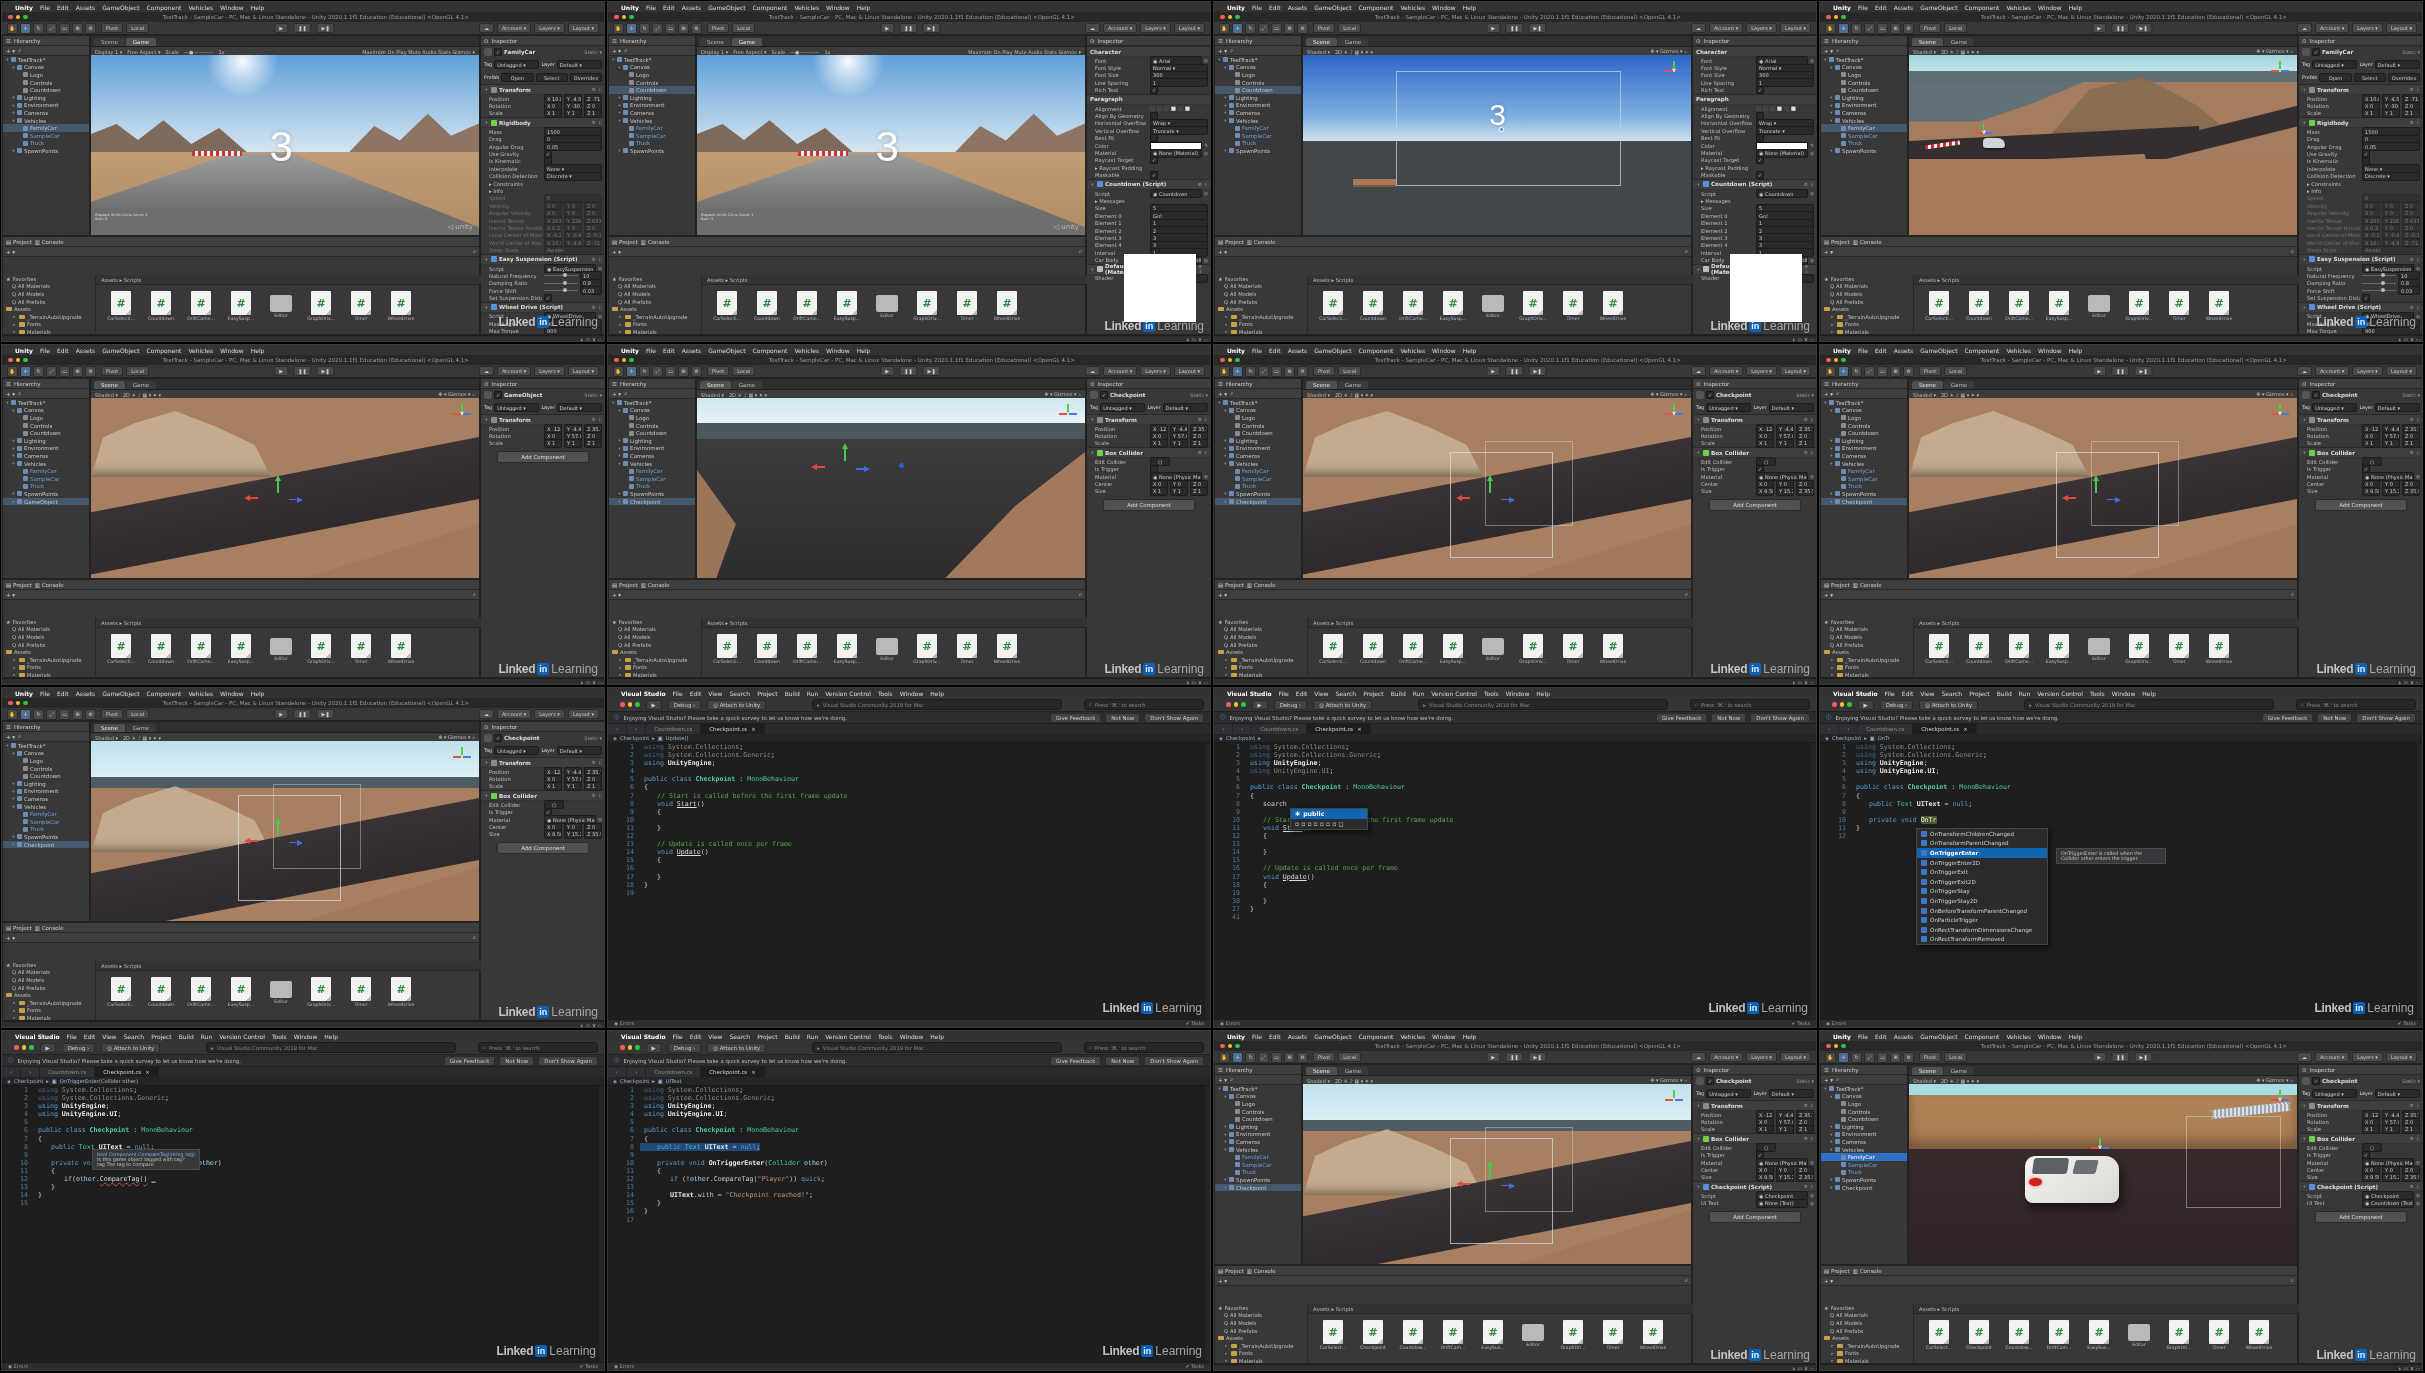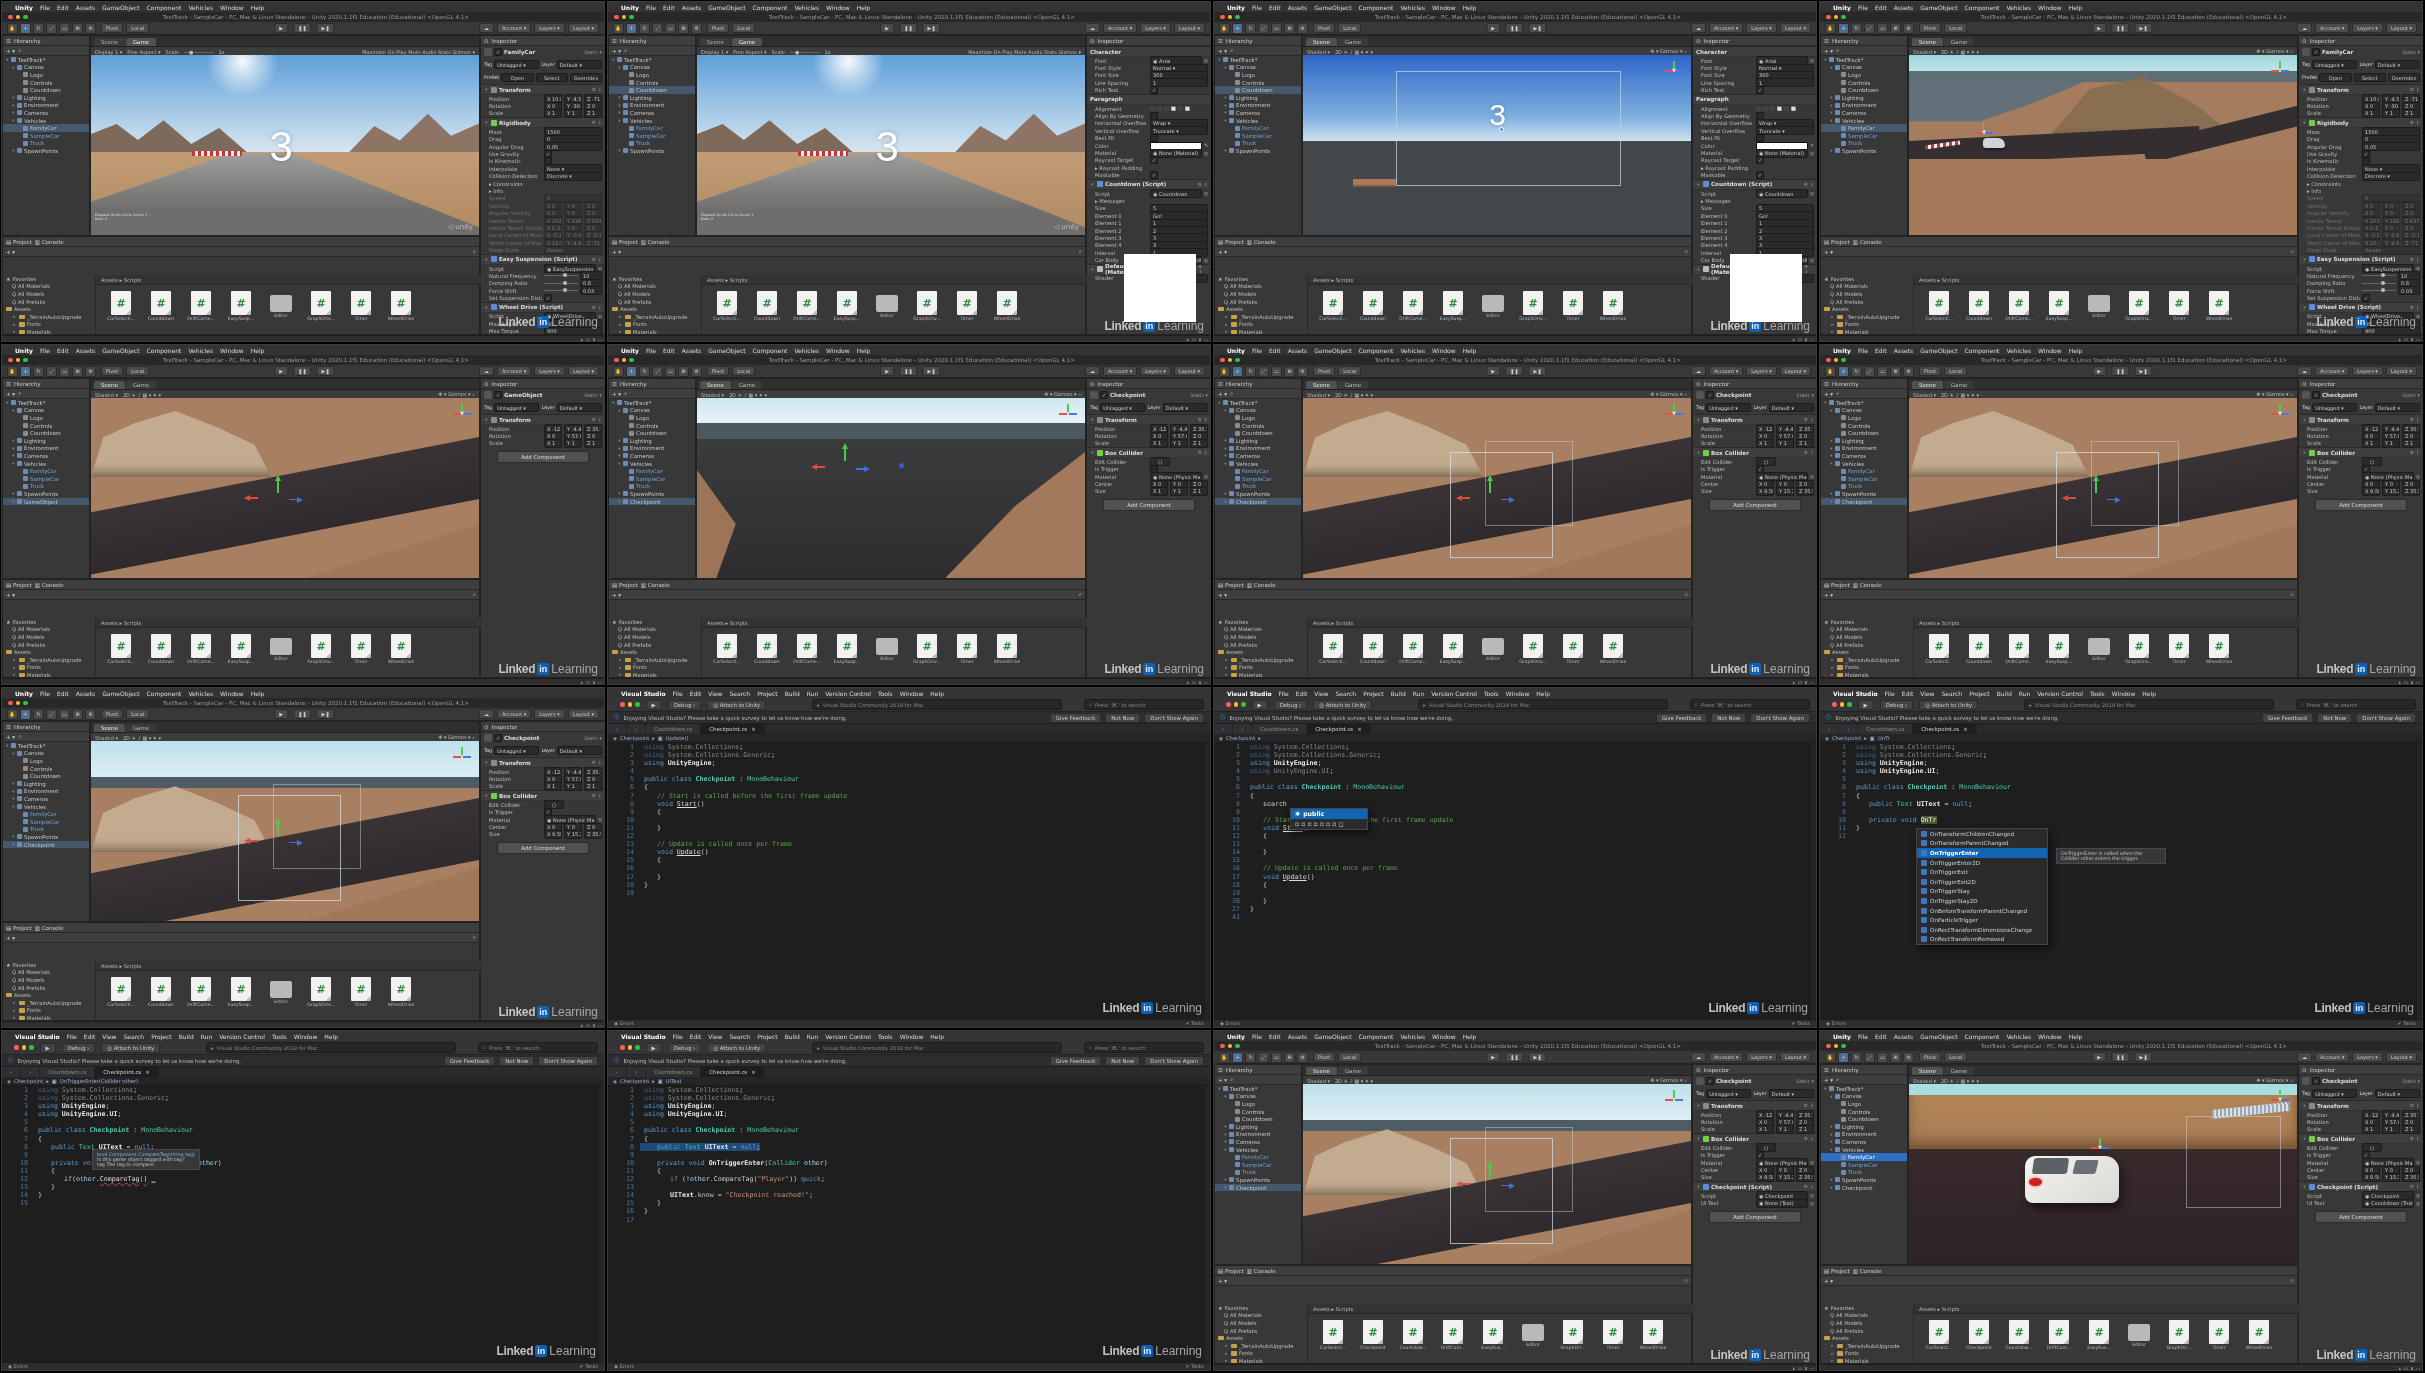--- a/index.html
+++ b/index.html
@@ -4106,21 +4106,21 @@
         <div class="cl"><span class="ln">4</span><span class="code-seg" style="padding-left: 4px;"><span class="k">using </span><span class="b">UnityEngine.UI</span><span class="d">;</span></span></div>
         <div class="cl"><span class="ln">5</span><span class="code-seg" style="padding-left: 4px;"></span></div>
         <div class="cl"><span class="ln">6</span><span class="code-seg" style="padding-left: 4px;"><span class="k">public class </span><span class="tb">Checkpoint</span><span class="d"> : </span><span class="t">MonoBehaviour</span></span></div>
         <div class="cl"><span class="ln">7</span><span class="code-seg" style="padding-left: 4px;"><span class="d">{</span></span></div>
         <div class="cl sel"><span class="ln">8</span><span class="code-seg" style="padding-left: 17px;"><span class="k">public </span><span class="t">Text</span><span class="d"> </span><span class="b">UIText</span><span class="d"> = </span><span class="k">null</span><span class="d">;</span></span></div>
         <div class="cl"><span class="ln">9</span><span class="code-seg" style="padding-left: 17px;"></span></div>
         <div class="cl"><span class="ln">10</span><span class="code-seg" style="padding-left: 17px;"><span class="k">private </span><span class="k">void </span><span class="b">OnTriggerEnter</span><span class="d">(</span><span class="t">Collider</span><span class="d"> </span><span class="p">other</span><span class="d">)</span></span></div>
         <div class="cl"><span class="ln">11</span><span class="code-seg" style="padding-left: 17px;"><span class="d">{</span></span></div>
         <div class="cl"><span class="ln">12</span><span class="code-seg" style="padding-left: 30px;"><span class="k">if </span><span class="d">(!</span><span class="p">other</span><span class="d">.</span><span class="d">CompareTag</span><span class="d">(</span><span class="s">"Player"</span><span class="d">)) </span><span class="k">quick</span><span class="d">;</span></span></div>
         <div class="cl"><span class="ln">13</span><span class="code-seg" style="padding-left: 30px;"></span></div>
-        <div class="cl"><span class="ln">14</span><span class="code-seg" style="padding-left: 30px;"><span class="b">UIText</span><span class="d">.know = </span><span class="s">"Checkpoint reached!"</span><span class="d">;</span></span></div>
+        <div class="cl"><span class="ln">14</span><span class="code-seg" style="padding-left: 30px;"><span class="b">UIText</span><span class="d">.with = </span><span class="s">"Checkpoint reached!"</span><span class="d">;</span></span></div>
         <div class="cl"><span class="ln">15</span><span class="code-seg" style="padding-left: 17px;"><span class="d">}</span></span></div>
         <div class="cl"><span class="ln">16</span><span class="code-seg" style="padding-left: 4px;"><span class="d">}</span></span></div>
         <div class="cl"><span class="ln">17</span><span class="code-seg" style="padding-left: 4px;"></span></div>
         <div class="abs" style="top: 4px; width: 3px; height: 3px; right: 2px; background: rgb(199, 80, 80); border-radius: 50%;"></div>
         <div class="abs" style="top: 0px; width: 5px; height: 279px; right: 0px; background: rgb(37, 37, 40);"></div>
       </div>
       <div class="vs-status abs">
         <span>◉ Errors</span>
         <span>✔ Tasks</span>
       </div>

